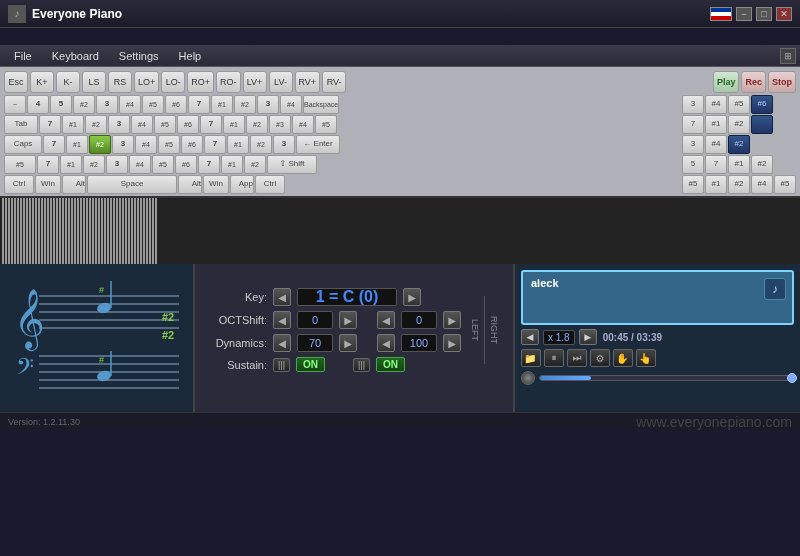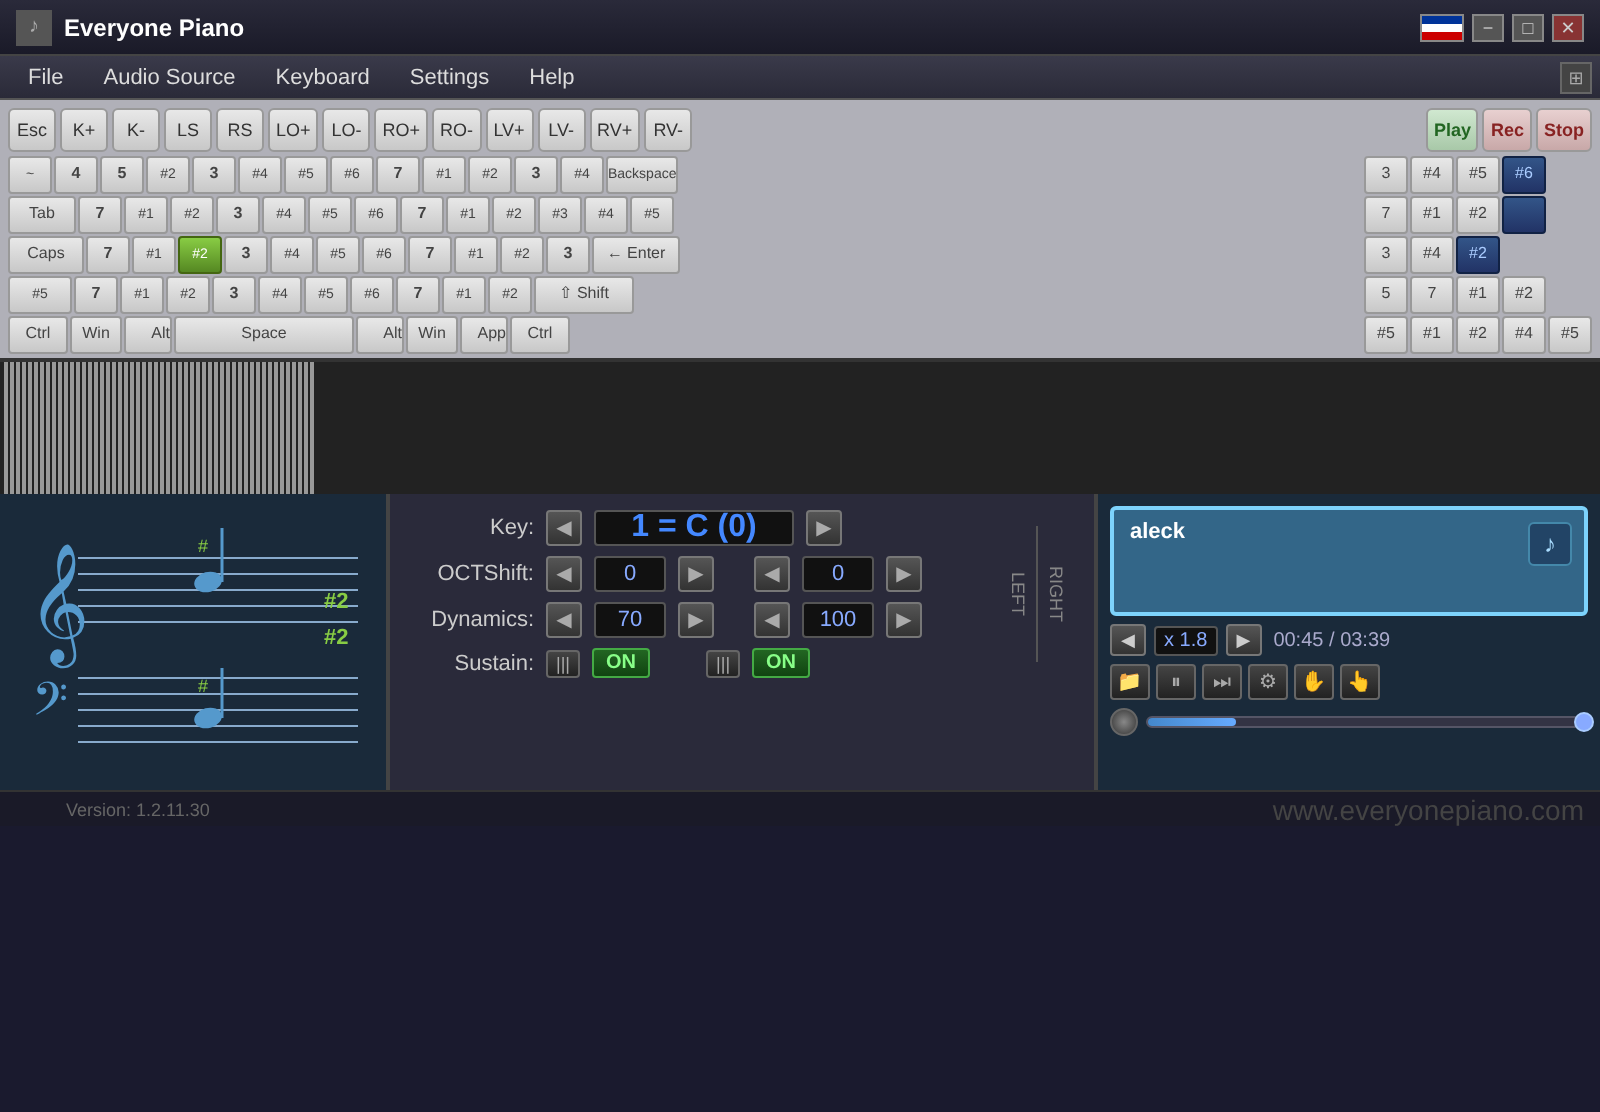--- a/index.html
+++ b/index.html
@@ -54,20 +54,21 @@
     }
 
     
     #menubar {
       background: linear-gradient(to bottom, #3a3a4a, #2a2a38);
       height: 22px;
       display: flex;
       align-items: center;
       padding: 0 4px;
       border-bottom: 1px solid #555;
+      margin-top: 17px;
     }
     .menu-item {
       color: #ddd;
       padding: 0 10px;
       height: 22px;
       display: flex; align-items: center;
       cursor: pointer;
       font-size: 11px;
     }
     .menu-right {
@@ -202,23 +203,23 @@
       border-right: 2px solid #444;
       display: flex;
       align-items: center;
       justify-content: center;
       position: relative;
       overflow: hidden;
     }
 
     
     #controls-panel {
-      width: 354px;
+      width: 320px;
       background: #2a2a3a;
-      padding: 8px 12px;
+      padding: 24px 12px;
       border-right: 2px solid #444;
       display: flex;
       flex-direction: column;
       gap: 6px;
     }
 
     .control-row {
       display: flex;
       align-items: center;
       gap: 6px;
@@ -356,20 +357,21 @@
       color: #88aaff;
       font-size: 10px;
       padding: 1px 4px;
       border-radius: 2px;
     }
 
     .np-time {
       color: #aaaacc;
       font-size: 10px;
       margin-left: 2px;
+      font-weight: bold;
     }
 
     #np-toolbar {
       display: flex;
       gap: 3px;
       align-items: center;
     }
     .np-tool-btn {
       background: linear-gradient(to bottom, #444, #222);
       border: 1px solid #666;
@@ -415,21 +417,20 @@
       background: #1a1a28;
       height: 18px;
       display: flex;
       align-items: center;
       padding: 0 8px;
       border-top: 1px solid #333;
     }
     .version-text {
       color: #666;
       font-size: 9px;
-      margin-left: 25px;
     }
     .watermark {
       margin-left: auto;
       color: #444;
       font-size: 14px;
     }
   </style>
 </head>
 <body>
 
@@ -441,21 +442,20 @@
   <div class="win-controls">
     <div class="win-flag"></div>
     <div class="win-btn">−</div>
     <div class="win-btn">□</div>
     <div class="win-btn" style="background:#883333;">✕</div>
   </div>
 </div>
 
 <div id="menubar">
   <div class="menu-item">File</div>
-  <div class="menu-item">Audio Source</div>
   <div class="menu-item">Keyboard</div>
   <div class="menu-item">Settings</div>
   <div class="menu-item">Help</div>
   <div class="menu-right">⊞</div>
 </div>
 
 <div id="keyboard-area">
 
   <div id="top-controls">
     <div class="key-btn">Esc</div>

